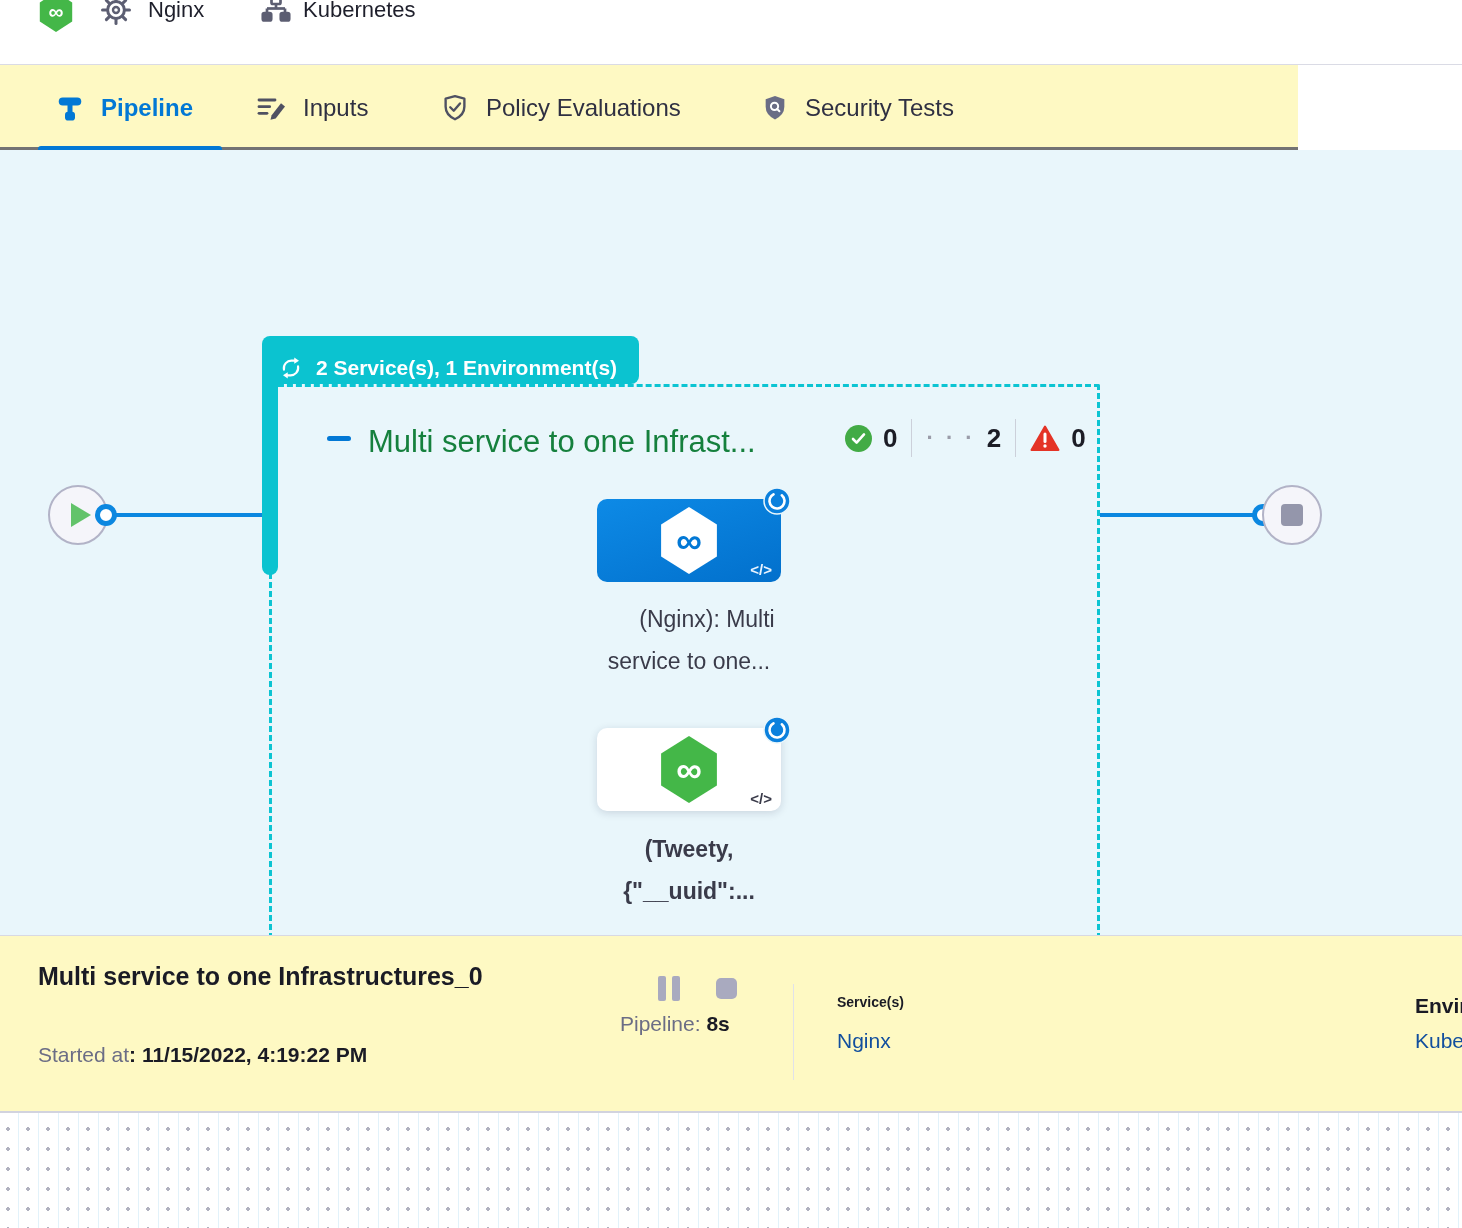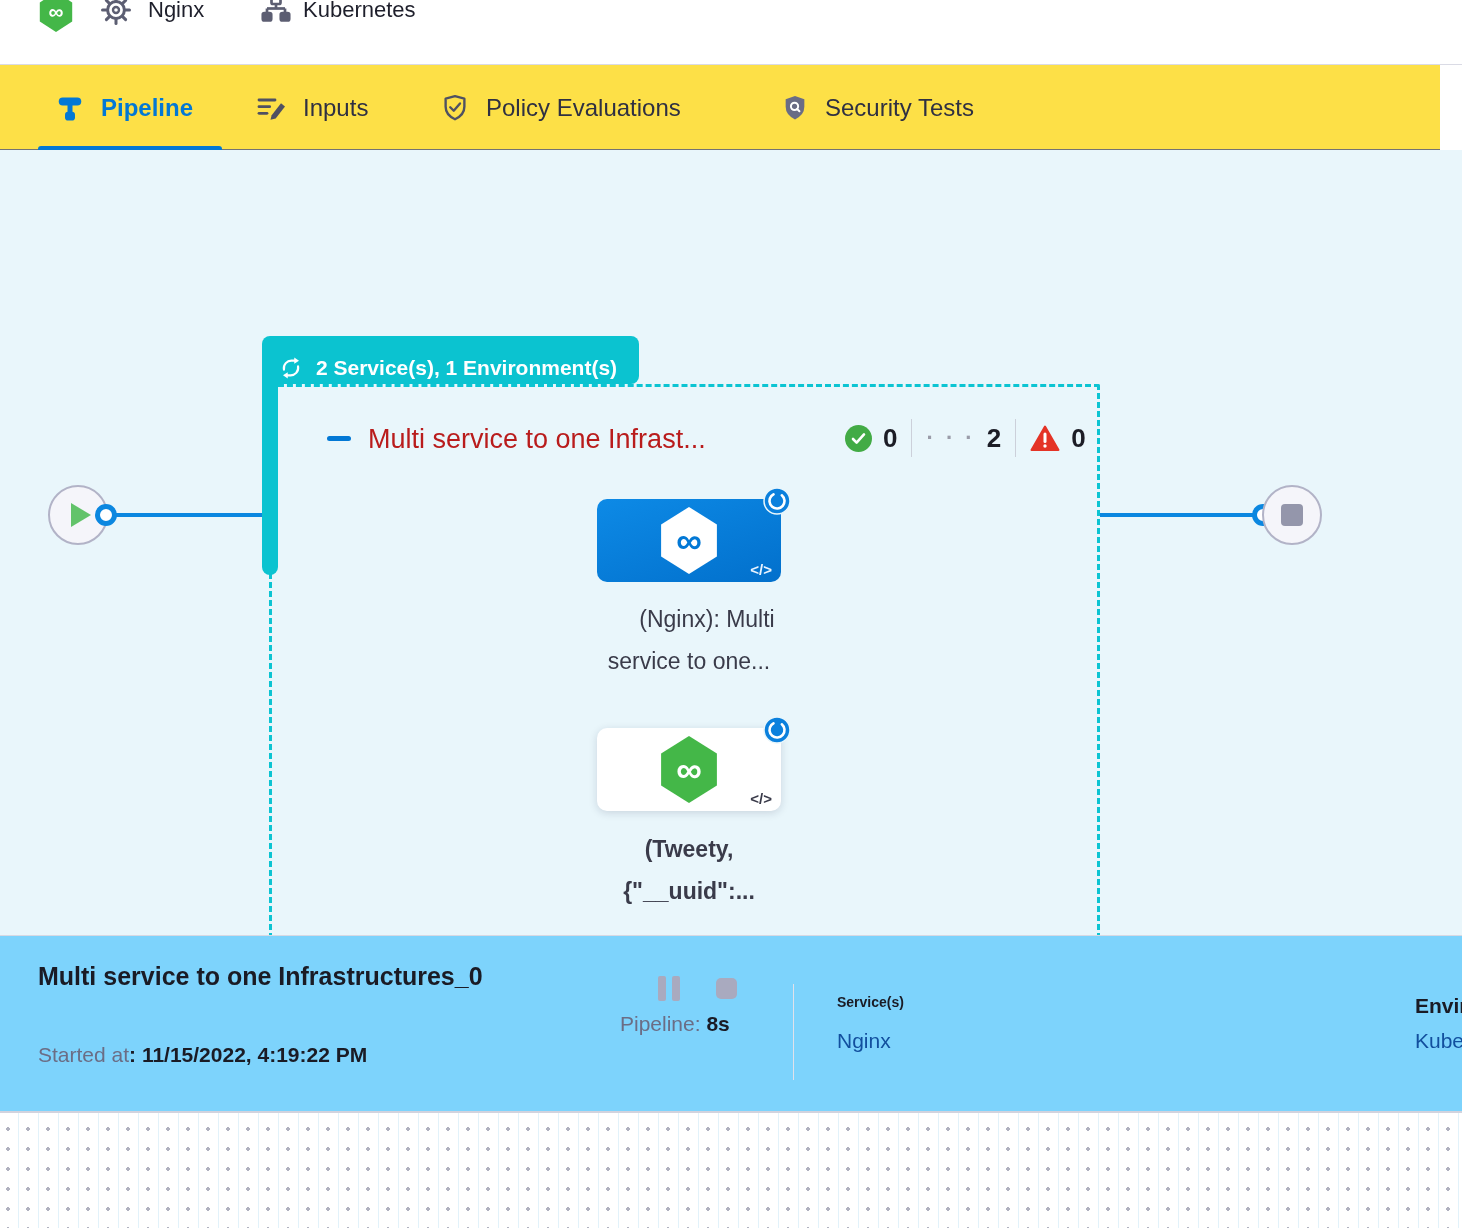--- a/index.html
+++ b/index.html
@@ -10,22 +10,22 @@
   
   .header { position:absolute; left:0; top:0; width:1462px; height:65px;
     background:#fff; border-bottom:1px solid #dadbe5; overflow:hidden; }
   .hex { display:flex; align-items:center; justify-content:center;
     clip-path:polygon(50% 0%,95% 26%,95% 74%,50% 100%,5% 74%,5% 26%); }
   .header-logo { left:38px; top:-8px; width:36px; height:40px; background:#44b748;
     color:#fff; font-size:21px; font-weight:bold; }
   .header-label { top:-6px; font-size:22px; font-weight:500; color:#1e1f2b; line-height:32px; }
 
   
-  .tabbar { position:absolute; left:0; top:65px; width:1440px; height:85px;
-    background:#fde047; border-bottom:1px solid #737373; }
+  .tabbar { position:absolute; left:0; top:65px; width:1298px; height:85px;
+    background:#fef9c3; border-bottom:3px solid #737373; }
   .tab { position:absolute; top:0; height:85px; display:flex; align-items:center; gap:16px;
     font-size:24px; font-weight:500; color:#2f3042; cursor:pointer; }
   .tab.active { color:#0278d5; font-weight:600; }
   .tab-underline { position:absolute; left:38px; top:81px; width:184px; height:5px;
     border-radius:3px 3px 0 0; background:#0278d5; }
 
   
   .canvas { position:absolute; left:0; top:150px; width:1462px; height:785px;
     background:#e9f6fb; }
 
@@ -48,21 +48,21 @@
   .stage-badge { position:absolute; left:262px; top:186px; height:48px;
     background:#0bc3d0; color:#fff; border-radius:8px 8px 8px 0;
     display:flex; align-items:center; gap:12px; padding:16px 22px 0 16px;
     font-size:21px; font-weight:600; z-index:3; }
   .stage-leftbar { position:absolute; left:262px; top:233px; width:16px; height:192px;
     background:#0bc3d0; border-radius:0 0 8px 8px; z-index:2; }
 
   .stage-minus { position:absolute; left:327px; top:286px; width:24px; height:5px;
     border-radius:3px; background:#0278d5; cursor:pointer; }
   .stage-name { position:absolute; left:368px; top:274px; max-width:420px; white-space:nowrap;
-    overflow:hidden; font-size:27px; font-weight:500; color:#b91c1c; }
+    overflow:hidden; font-size:31px; font-weight:500; color:#15803d; }
   .counts { position:absolute; left:845px; top:268px; height:40px;
     display:flex; align-items:center; gap:11px; font-size:26px; font-weight:600; color:#1c1d26; }
   .count-divider { width:1px; height:38px; background:#ccd0da; margin:0 3px; }
   .check-badge { width:27px; height:27px; border-radius:50%; background:#42ab45;
     display:flex; align-items:center; justify-content:center; }
   .dots { color:#9a9ca9; font-size:22px; font-weight:700; letter-spacing:3px; line-height:10px; }
 
   .node { position:absolute; left:597px; width:184px; height:83px; border-radius:10px; cursor:pointer; }
   .node1 { top:349px; background:linear-gradient(160deg,#0d8ae6,#0270cc); }
   .node2 { top:578px; background:#fff; box-shadow:0 2px 8px rgba(20,30,60,.15); }
@@ -76,21 +76,21 @@
   .spin-badge { position:absolute; left:166px; top:-12px; width:28px; height:28px; }
 
   .node-label { position:absolute; width:212px; left:583px; text-align:center;
     font-size:23px; line-height:42px; color:#3a3b4a; }
   .label1 { top:448px; }
   .label2 { top:678px; font-weight:700; }
   .label-bold { font-weight:400;margin-left:36px; }
 
   
   .footer { position:absolute; left:0; top:935px; width:1462px; height:176px;
-    background:#7dd3fc; border-top:1px solid #d8d9e3; }
+    background:#fef9c3; border-top:1px solid #d8d9e3; }
   .exec-title { position:absolute; left:38px; top:26px; font-size:25px; font-weight:700; color:#1a1b25; }
   .pause-icon { position:absolute; left:658px; top:40px; display:flex; gap:6px; cursor:pointer; }
   .pause-icon i { display:block; width:8px; height:25px; background:#a9aabf; border-radius:2px; }
   .stop-icon { position:absolute; left:716px; top:42px; width:21px; height:21px;
     background:#a9aabf; border-radius:5px; cursor:pointer; }
   .meta-row { position:absolute; left:38px; top:76px; font-size:21px; color:#6b6d85;margin-top:31px; }
   .meta-val { color:#1a1b25; font-weight:600; }
   .duration-row { position:absolute; left:620px; top:76px; font-size:21px; color:#6b6d85; }
   .footer-divider { position:absolute; left:793px; top:48px; width:1px; height:96px; background:#e0e1ea; }
   .svc-label { position:absolute; left:837px; top:58px; font-size:14px; font-weight:600; color:#1a1b25; }
@@ -161,21 +161,21 @@
     </svg>
     <span>Inputs</span>
   </div>
   <div class="tab" style="left:440px;">
     <svg width="30" height="30" viewBox="0 0 24 24">
       <path d="M4.5 4.5 L12 2.5 L19.5 4.5 V11 Q19.5 17.5 12 21 Q4.5 17.5 4.5 11 Z" fill="none" stroke="#4f5162" stroke-width="1.9" stroke-linejoin="round"></path>
       <polyline points="8.2,11.4 11,14.2 16,8.4" fill="none" stroke="#4f5162" stroke-width="1.9" stroke-linecap="round" stroke-linejoin="round"></polyline>
     </svg>
     <span>Policy Evaluations</span>
   </div>
-  <div class="tab" style="left:781px;align-items:center;">
+  <div class="tab" style="left:761px;align-items:center;">
     <svg width="28" height="28" viewBox="0 0 24 24">
       <path d="M12 1.8 L20 4.6 V11 Q20 18 12 21.8 Q4 18 4 11 V4.6 Z" fill="#6a6d85"></path>
       <circle cx="11.6" cy="10.6" r="3.1" fill="none" stroke="#fff" stroke-width="1.7"></circle>
       <line x1="13.8" y1="12.8" x2="15.8" y2="14.8" stroke="#fff" stroke-width="1.7" stroke-linecap="round"></line>
     </svg>
     <span>Security Tests</span>
   </div>
   <div class="tab-underline"></div>
 </div>
 

